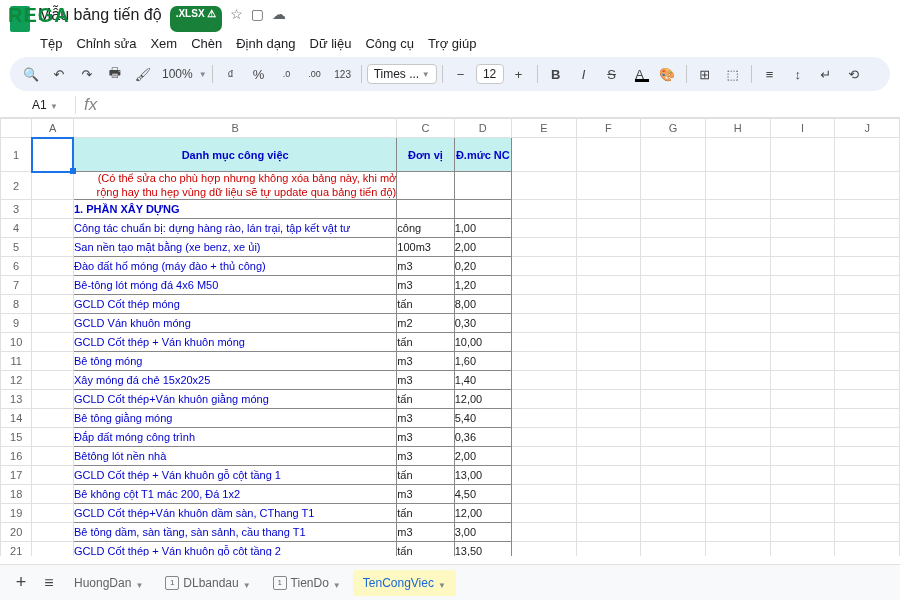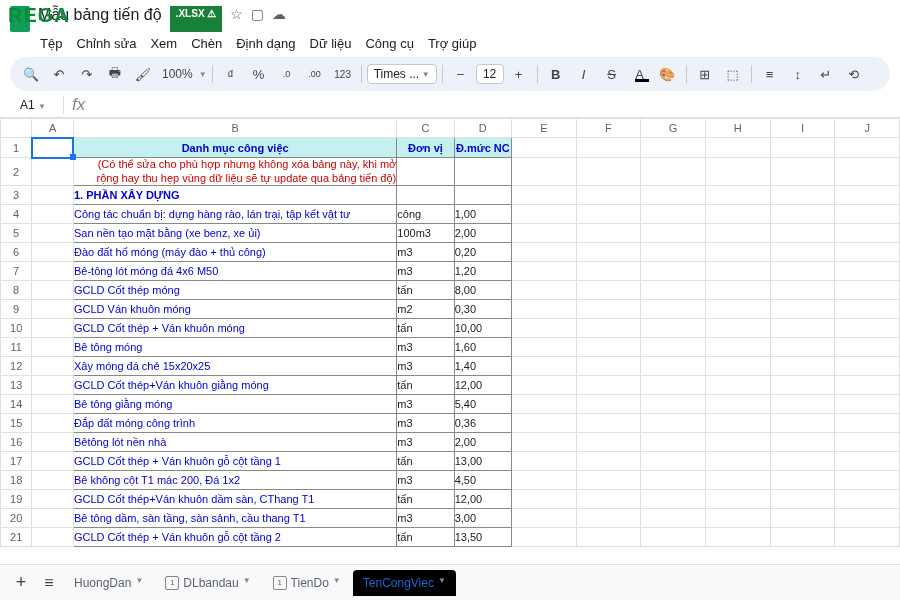--- a/index.html
+++ b/index.html
@@ -1,34 +1,34 @@
 <!DOCTYPE html>
 <html><head>
 <meta charset="utf-8">
 <style>
 *{box-sizing:border-box;margin:0;padding:0;}
 body{font-family:Arial,sans-serif;font-size:11px;color:#202124;background:#fff;overflow:hidden;width:900px;height:600px;position:relative;}
 .header{padding:4px 10px 0;}
 .titlebar{display:flex;gap:8px;padding:2px 0;}
 .doc-icon{width:20px;height:26px;background:#0f9d58;border-radius:2px;position:relative;}
 .doc-title{font-size:16px;color:#202124;}
-.badge{background:#188038;color:#fff;font-size:10px;font-weight:bold;padding:2px 6px;border-radius:0;}
+.badge{background:#188038;color:#fff;font-size:10px;font-weight:bold;padding:2px 6px;border-radius:7px;}
 .title-icn{color:#5f6368;font-size:14px;cursor:pointer;}
 .menubar{display:flex;gap:14px;padding:2px 0 4px 30px;color:#202124;font-size:13px;}
 .menubar span{cursor:pointer;}
 .toolbar{display:flex;align-items:center;gap:2px;padding:4px 8px;background:#edf2fa;border-radius:20px;margin:2px 10px;}
 .tb-btn{width:26px;height:26px;display:flex;align-items:center;justify-content:center;border-radius:4px;cursor:pointer;color:#444;font-size:13px;}
 .tb-sep{width:1px;height:18px;background:#c7c7c7;margin:0 3px;}
 .tb-text{font-size:12px;color:#444;padding:0 4px;}
 .zoom{display:flex;align-items:center;gap:2px;}
 .fontbox{border:1px solid #c7c7c7;border-radius:4px;padding:2px 6px;font-size:12px;background:#fff;min-width:70px;display:flex;align-items:center;justify-content:space-between;}
 .sizebox{border:1px solid #c7c7c7;border-radius:4px;width:28px;text-align:center;padding:2px;font-size:12px;background:#fff;}
 .color-swatch{width:14px;height:3px;background:#000;margin-top:12px;}
 .namebox-row{display:flex;align-items:center;border-bottom:1px solid #e0e0e0;padding:2px 0;}
-.namebox{width:50px;padding:2px 6px;font-size:12px;border-right:1px solid #e0e0e0;margin-left:14px;}
+.namebox{width:50px;padding:2px 6px;font-size:12px;border-right:1px solid #e0e0e0;margin-left:26px;}
 .fx{color:#888;font-style:italic;padding:0 8px;font-size:17px;}
 .grid-wrap{position:relative;height:438px;overflow:hidden;}
 .grid{border-collapse:collapse;width:100%;}
 .grid th,.grid td{border:1px solid #e0e0e0;font-size:11px;padding:0;height:19px;vertical-align:middle;}
 .col-hdr{background:#fff;color:#5f6368;text-align:center;font-weight:normal;height:20px;}
 .row-hdr{background:#fff;color:#5f6368;text-align:center;font-weight:normal;width:30px;font-size:10px;}
 .c-a{width:40px;}
 .c-b{width:310px;}
 .c-c{width:55px;}
 .c-d{width:55px;}
@@ -36,22 +36,22 @@
 .sel-cell{outline:2px solid #1a73e8;outline-offset:-1px;position:relative;}
 .sel-cell::after{content:'';position:absolute;right:-3px;bottom:-3px;width:6px;height:6px;background:#1a73e8;}
 .hdr-cell{background:#c5f0f0;color:#0000cc;font-weight:bold;text-align:center;border:1px solid #888 !important;padding:2px;}
 .note-cell{color:#cc0000;font-size:10px;text-align:right;padding:2px 4px;border:1px solid #888 !important;line-height:1.2;}
 .sect{color:#0000cc;font-weight:bold;padding-left:4px;border:1px solid #888 !important;}
 .data-b{color:#0000cc;padding-left:4px;border:1px solid #888 !important;}
 .data-c{padding-left:4px;border:1px solid #888 !important;}
 .data-d{padding-right:6px;border:1px solid #888 !important;}
 .empty-bd{border:1px solid #888 !important;}
 .tabs-row{position:absolute;bottom:0;left:0;right:0;height:36px;border-top:1px solid #e0e0e0;display:flex;align-items:center;background:#f8f9fa;padding:0 8px;gap:2px;}
-.tab-btn{padding:6px 10px;font-size:12px;color:#5f6368;cursor:pointer;border-radius:4px 4px 0 0;display:flex;align-items:flex-start;gap:4px;}
-.tab-btn.active{color:#1967d2;background:#000000;font-weight:500;}
+.tab-btn{padding:6px 10px;font-size:12px;color:#5f6368;cursor:pointer;border-radius:4px 4px 0 0;display:flex;align-items:flex-end;gap:4px;}
+.tab-btn.active{color:#1967d2;background:#fef9c3;font-weight:500;}
 .tab-ic{width:14px;height:14px;border:1px solid #888;border-radius:2px;font-size:8px;display:flex;align-items:center;justify-content:center;}
 .hamb{font-size:16px;}
 .plus{font-size:18px;}
 .watermark{position:absolute;top:4px;left:8px;font-size:20px;font-weight:bold;color:#0a8a3a;z-index:100;pointer-events:none;letter-spacing:1px;}
 .caret{font-size:8px;color:#888;}
 </style>
 </head>
 <body>
 
 <div class="watermark">REGA</div>
@@ -144,21 +144,21 @@
   <th class="col-hdr c-rest">E</th>
   <th class="col-hdr c-rest">F</th>
   <th class="col-hdr c-rest">G</th>
   <th class="col-hdr c-rest">H</th>
   <th class="col-hdr c-rest">I</th>
   <th class="col-hdr c-rest">J</th>
 </tr>
 <tr>
   <th class="row-hdr">1</th>
   <td class="sel-cell"></td>
-  <td class="hdr-cell" style="height:20px">Danh mục công việc</td>
+  <td class="hdr-cell" style="height:34px">Danh mục công việc</td>
   <td class="hdr-cell">Đơn vị</td>
   <td class="hdr-cell">Đ.mức NC</td>
   <td></td>
           <td></td>
           <td></td>
           <td></td>
           <td></td>
           <td></td>
 </tr>
 <tr>

